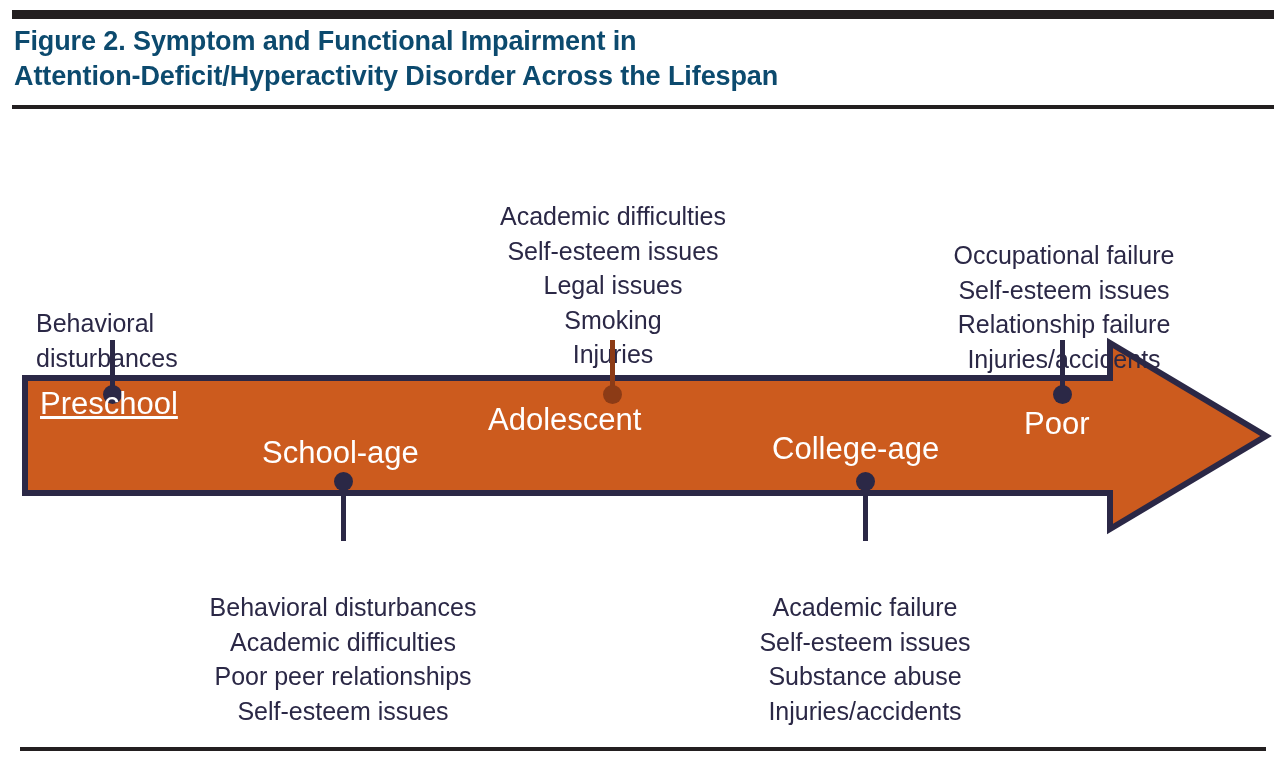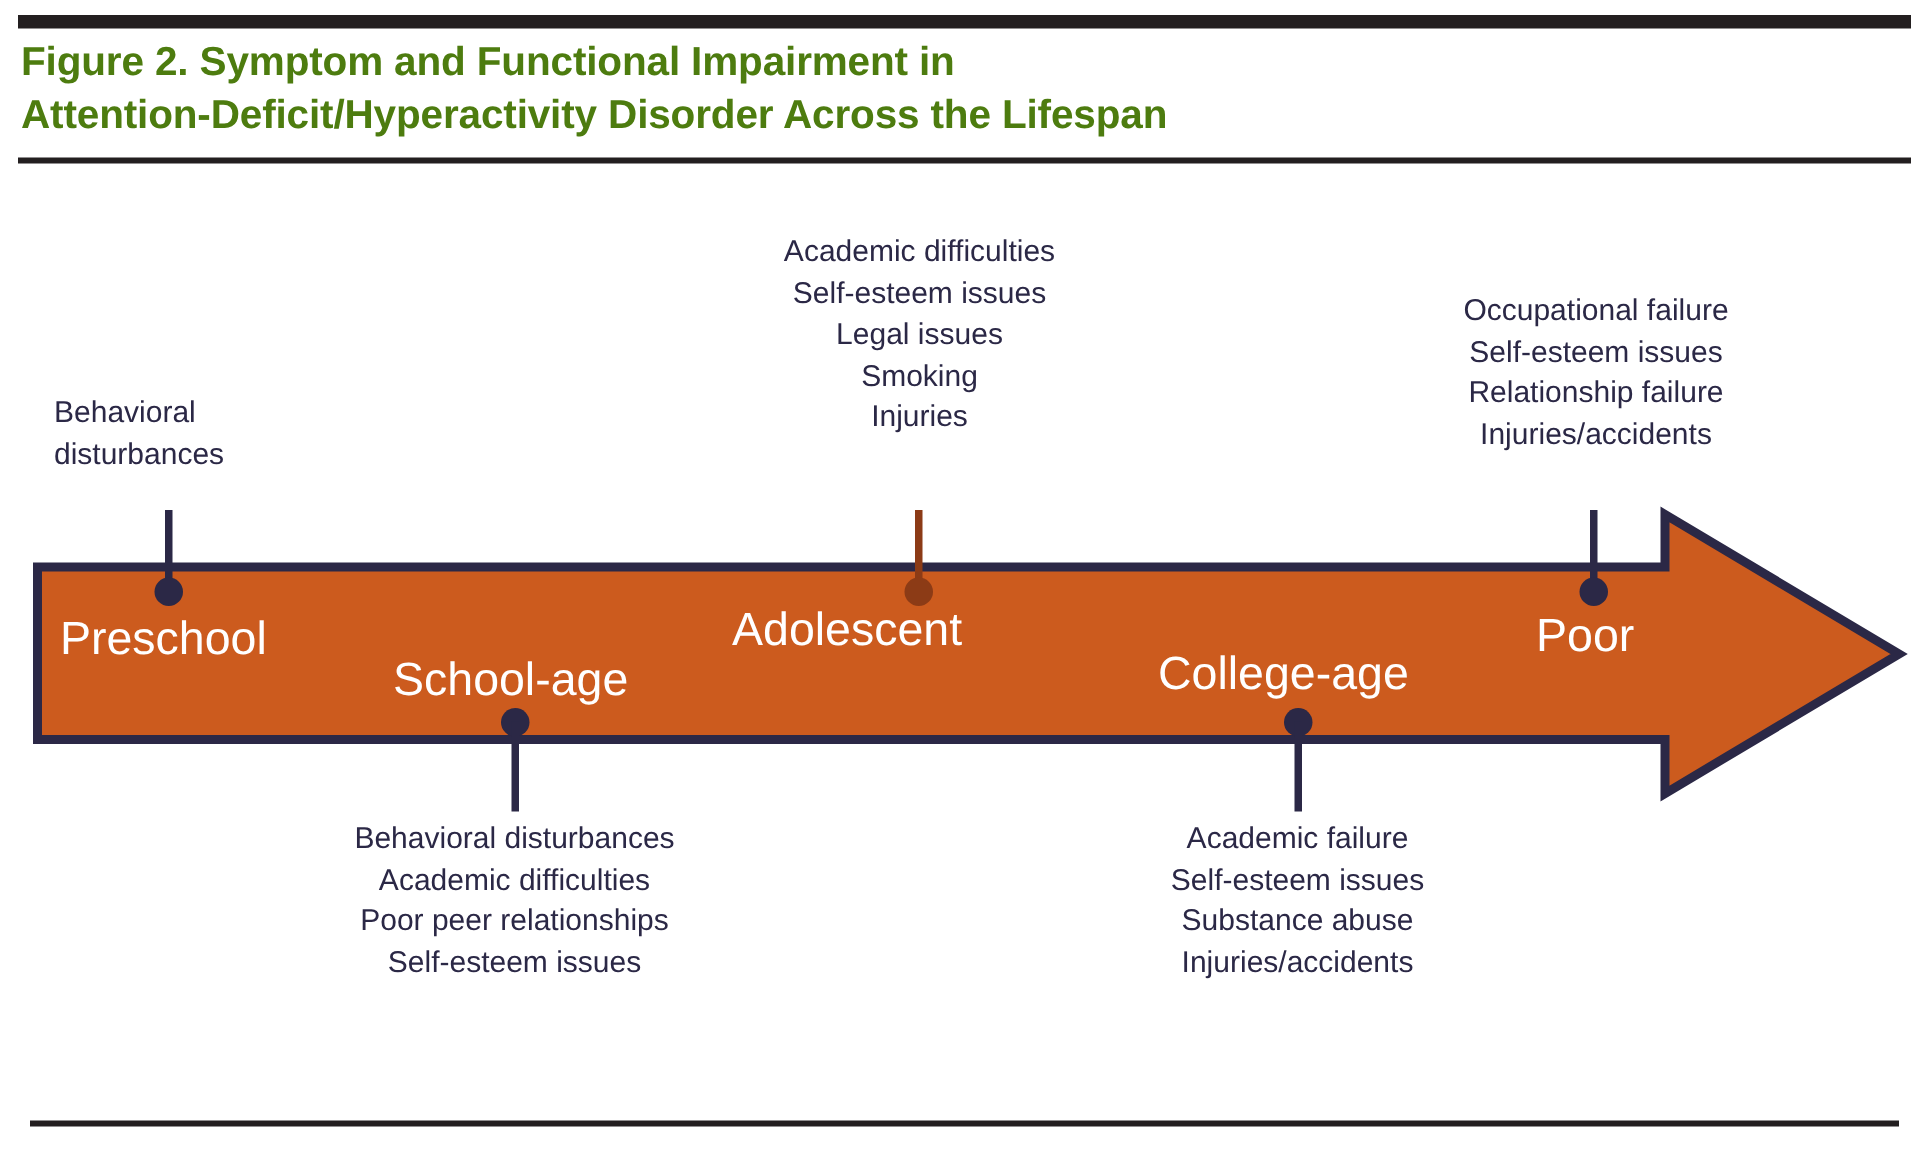--- a/index.html
+++ b/index.html
@@ -32,21 +32,21 @@
 
   
   .title {
     position: absolute;
     left: 14px;
     top: 24px;
     width: 1180px;
     font-size: 27px;
     font-weight: bold;
     line-height: 1.30;
-    color: #4d7c0f;
+    color: #0c4a6e;
     letter-spacing: -0.1px;
   }
   .title-line { display: block; white-space: nowrap; }
 
   
   #arrow-svg {
     position: absolute;
     left: 0;
     top: 0;
     width: 1286px;
@@ -77,23 +77,24 @@
     height: 19px;
     border-radius: 50%;
     background: #2b2846;
   }
   .dot.accent { background: #8c3b16; }
 
   
   .symptom-list {
     position: absolute;
     color: #2b2846;
-    font-size: 20px;
+    font-size: 25px;
     line-height: 1.38;
     white-space: nowrap;
+    margin-top: 44px;
   }
   .symptom-list .sym { display: block; }
   .align-left   { text-align: left; }
   .align-center { text-align: center; }
 </style>
 </head>
 <body>
 
 <div id="figure">
 
@@ -109,21 +110,21 @@
   <svg id="arrow-svg" viewBox="0 0 1286 766" xmlns="http://www.w3.org/2000/svg">
     <polygon points="25,378 1110,378 1110,343 1266,436 1110,529 1110,493 25,493" fill="#cc5b1e" stroke="#2b2846" stroke-width="6" stroke-linejoin="miter"></polygon>
   </svg>
 
   <div class="symptom-list align-left" style="left:36px; top:262px;">
     <span class="sym">Behavioral</span>
     <span class="sym">disturbances</span>
   </div>
   <div class="stem" style="left:110px; top:340px; height:58px;"></div>
   <div class="dot" style="left:103px; top:385px;"></div>
-  <div class="stage-label" style="left:40px; top:410px;">Preschool</div>
+  <div class="stage-label" style="left:40px; top:388px;text-decoration:underline;">Preschool</div>
 
   <div class="stage-label" style="left:262px; top:437px;text-align:center;">School-age</div>
   <div class="dot" style="left:334px; top:472px;"></div>
   <div class="stem" style="left:341px; top:481px; height:60px;"></div>
   <div class="symptom-list align-center" style="left:143px; top:546px; width:400px;">
     <span class="sym">Behavioral disturbances</span>
     <span class="sym">Academic difficulties</span>
     <span class="sym">Poor peer relationships</span>
     <span class="sym">Self-esteem issues</span>
   </div>

